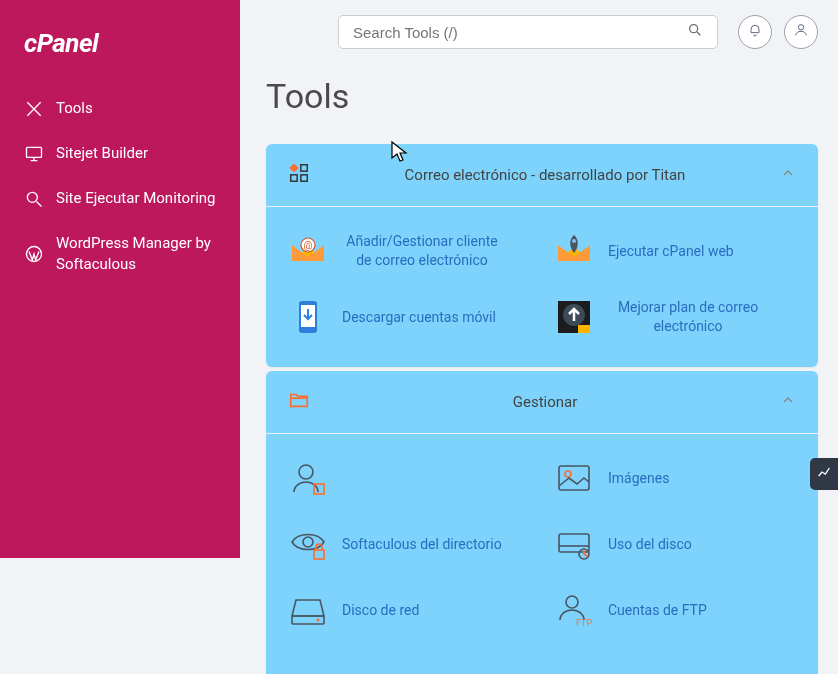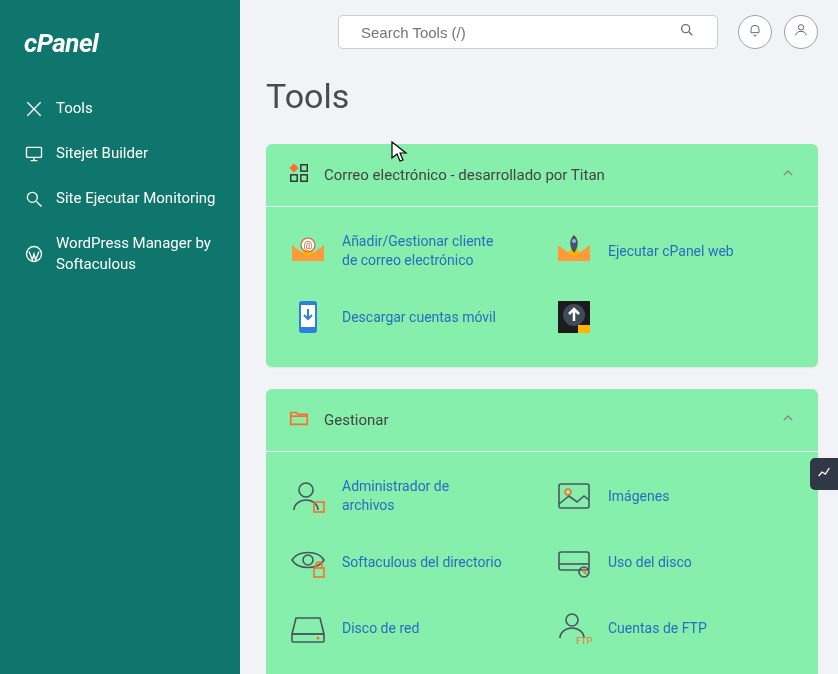--- a/index.html
+++ b/index.html
@@ -7,22 +7,22 @@
     font-family: -apple-system, BlinkMacSystemFont, "Segoe UI", Roboto, sans-serif;
     background: #f1f3f6;
     width: 838px;
     height: 674px;
     overflow: hidden;
     position: relative;
   }
   .sidebar {
     position: absolute;
     left: 0; top: 0;
-    width: 240px; height: 674px;
-    background: #0f766e;
+    width: 240px; height: 558px;
+    background: #be185d;
     color: #fff;
     padding: 20px 0;
   }
   .logo {
     padding: 8px 24px 28px;
     font-size: 26px;
     font-weight: 700;
     font-style: italic;
     letter-spacing: -0.5px;
   }
@@ -50,21 +50,21 @@
     padding-right: 20px;
   }
   .search-wrap {
     flex: 0 0 380px;
     height: 34px;
     border: 1px solid #c7ccd3;
     border-radius: 5px;
     background: #fff;
     display: flex;
     align-items: center;
-    padding: 0 22px;
+    padding: 0 14px;
     margin-right: 8px;
   }
   .search-wrap input {
     border: none; outline: none;
     flex: 1;
     font-size: 15px;
     color: #555;
   }
   .circ-btn {
     width: 34px; height: 34px;
@@ -82,24 +82,25 @@
     padding: 0 20px 20px 26px;
     overflow-y: auto;
   }
   .page-title {
     font-size: 34px;
     font-weight: 400;
     color: #4a4a4a;
     margin: 14px 0 28px 0;
   }
   .panel {
-    background: #86efac;
+    background: #7dd3fc;
     border-radius: 6px;
     box-shadow: 0 1px 2px rgba(0,0,0,0.06);
-    margin-bottom: 22px;
+    margin-bottom: 4px;
+    text-align: center;
   }
   .panel-header {
     display: flex;
     align-items: center;
     gap: 14px;
     padding: 18px 22px;
     border-bottom: 1px solid #eef0f3;
     cursor: pointer;
   }
   .panel-header .ph-title {
@@ -285,20 +286,21 @@
 
       <div class="tool-item">
         <span class="tool-icon">
           <svg viewBox="0 0 40 40" width="40" height="40">
             <rect x="4" y="4" width="32" height="32" fill="#1c1c1c"></rect>
             <circle cx="20" cy="18" r="11" fill="#3d4a57"></circle>
             <path d="M20 24 V12 M15 17 L20 12 L25 17" stroke="#fff" stroke-width="2.5" fill="none"></path>
             <path d="M24 28 L36 28 L36 36 L24 36 Z" fill="#ffb400"></path>
           </svg>
         </span>
+        <span class="tool-label">Mejorar plan de correo electrónico</span>
       </div>
     </div>
   </div>
 
   <div class="panel">
     <div class="panel-header">
       <span>
         <svg viewBox="0 0 24 24" width="22" height="22" fill="none" stroke="#ff6c2c" stroke-width="1.8">
           <path d="M3 6 H9 L11 8 H21 V19 H3 Z"></path>
             <path d="M3 10 H21"></path>
@@ -314,21 +316,20 @@
     <div class="panel-body">
 
       <div class="tool-item">
         <span class="tool-icon">
           <svg viewBox="0 0 40 40" width="40" height="40" fill="none" stroke="#4a5562" stroke-width="1.6">
             <circle cx="18" cy="14" r="7"></circle>
               <path d="M6 34 a12 10 0 0 1 24 0"></path>
             <rect x="26" y="26" width="10" height="10" stroke="#ff6c2c"></rect>
           </svg>
         </span>
-        <span class="tool-label">Administrador de archivos</span>
       </div>
 
       <div class="tool-item">
         <span class="tool-icon">
           <svg viewBox="0 0 40 40" width="40" height="40" fill="none" stroke="#4a5562" stroke-width="1.6">
             <rect x="5" y="8" width="30" height="24" rx="2"></rect>
             <circle cx="14" cy="16" r="3" stroke="#ff6c2c"></circle>
             <path d="M5 28 L15 20 L23 26 L30 20 L35 24"></path>
           </svg>
         </span>

